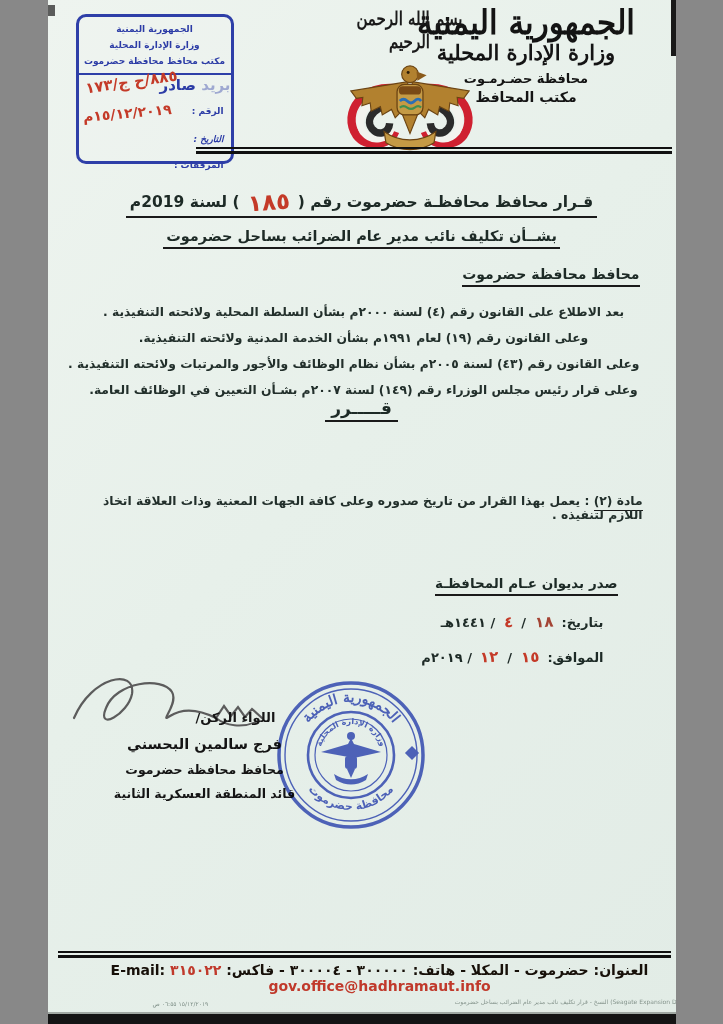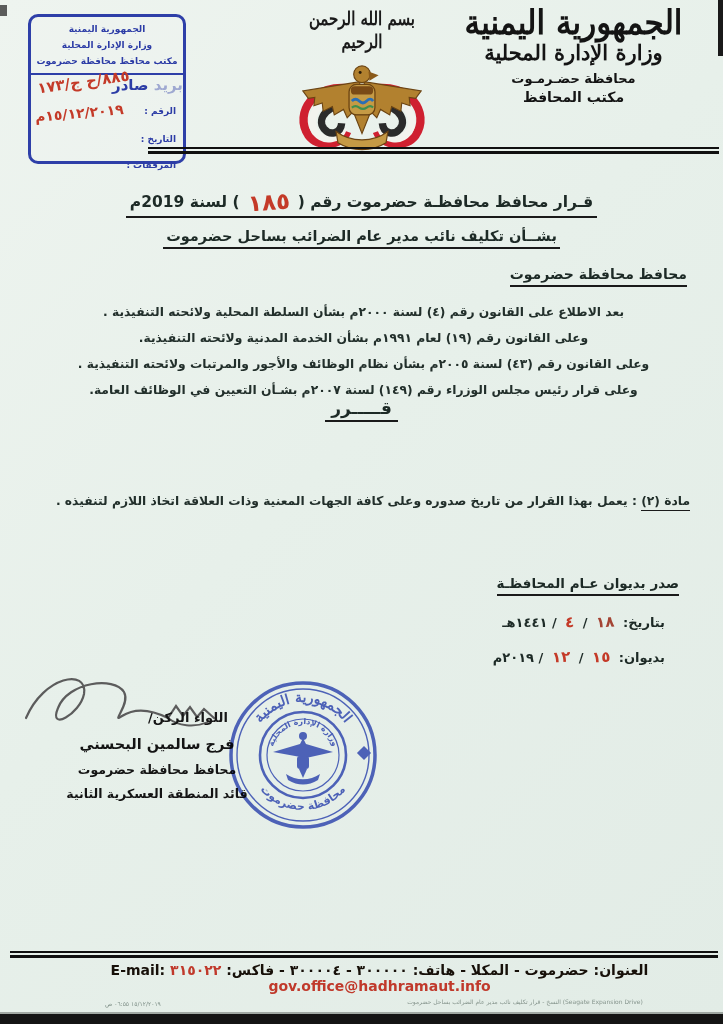--- a/index.html
+++ b/index.html
@@ -1,17 +1,17 @@
 <!DOCTYPE html>
 <html lang="ar"><head>
 <meta charset="utf-8">
 <style>
   html,body{margin:0;padding:0;background:#888;}
   .page{
-    position:relative;width:723px;height:1024px;margin:0 auto;overflow:hidden;
+    position:relative;width:628px;height:1024px;margin:0 auto;overflow:hidden;
     background:linear-gradient(135deg,#eef4ef 0%,#e7f0ea 45%,#e2ece6 100%);
     font-family:"DejaVu Sans",sans-serif;color:#1d2a26;direction:rtl;
   }
   
   .edge-streak-right{position:absolute;right:0;top:0;width:5px;height:56px;background:#191919;}
   .edge-mark-left{position:absolute;left:0;top:5px;width:7px;height:11px;background:#2a2a2a;opacity:.75;}
   .bottom-band{position:absolute;left:0;right:0;bottom:0;height:10px;background:#141414;}
   .bottom-band-shadow{position:absolute;left:0;right:0;bottom:10px;height:2px;background:#5b625e;opacity:.5;}
   
   .stampbox{
@@ -52,21 +52,21 @@
   .gov-heading{position:absolute;right:36px;top:266px;font-size:14px;font-weight:bold;border-bottom:2px solid #1a1a1a;padding-bottom:3px;}
   .preamble{position:absolute;right:36px;left:40px;top:299px;font-size:12.3px;font-weight:bold;line-height:26px;text-align:center;color:#222f2b;}
   .preamble div{white-space:nowrap;}
   .qarar{position:absolute;left:0;right:0;top:398px;text-align:center;}
   .qarar span{display:inline-block;font-size:17px;font-weight:bold;border-bottom:2.5px solid #1a1a1a;padding:0 6px 2px;}
   .article{position:absolute;right:33px;left:30px;font-size:12.3px;font-weight:bold;text-align:right;color:#222f2b;}
   .article .lbl{border-bottom:1.5px solid #1a1a1a;padding-bottom:2px;}
   .art1{top:443px;}
   .art2{top:494px;}
   
-  .issuance{position:absolute;right:44px;top:573px;width:250px;text-align:right;}
+  .issuance{position:absolute;right:58px;top:573px;width:250px;text-align:right;}
   .issuance .ih{display:inline-block;font-size:13.5px;font-weight:bold;border-bottom:2px solid #1a1a1a;padding-bottom:3px;}
   .issuance .irow{font-size:13px;font-weight:bold;margin-top:17px;margin-left:0;margin-right:14px;}
   .issuance .hand{font-size:15px;transform:rotate(-3deg);margin:0 4px;}
   .issuance .hand.dark{color:#a44434;}
   
   .sig-scrawl{position:absolute;left:18px;top:666px;}
   .sig-rank{position:absolute;left:148px;top:710px;font-size:13px;font-weight:bold;color:#161616;}
   .sig-name{position:absolute;left:52px;top:736px;width:210px;text-align:center;font-size:14.5px;font-weight:bold;color:#141414;}
   .sig-title1{position:absolute;left:52px;top:762px;width:210px;text-align:center;font-size:12.5px;font-weight:bold;color:#141414;}
   .sig-title2{position:absolute;left:42px;top:786px;width:230px;text-align:center;font-size:12.5px;font-weight:bold;color:#141414;}
@@ -90,21 +90,21 @@
       <div>الجمهورية اليمنية</div>
       <div>وزارة الإدارة المحلية</div>
       <div>مكتب محافظ محافظة حضرموت</div>
     </div>
     <div class="div"></div>
     <div class="mailtype">
       <span class="faded">بريد</span>
       <span>صادر</span>
     </div>
     <div class="row">الرقم :</div>
-    <div class="row" style="margin-top:18px;">التاريخ :</div>
+    <div class="row" style="margin-top:18px;font-style:italic;">التاريخ :</div>
     <div class="row" style="margin-top:16px;">المرفقات :</div>
     <div class="hand red-number">٨٨٥/ح ج/١٧٣</div>
     <div class="hand red-date">١٥/١٢/٢٠١٩م</div>
   </div>
 
   <div class="hdr-right">
     <div class="country">الجمهورية اليمنية</div>
     <div class="ministry">وزارة الإدارة المحلية</div>
     <div class="gov">محافظة حضـرمـوت</div>
     <div class="office">مكتب المحافظ</div>
@@ -172,21 +172,21 @@
     <span class="ih">صدر بديوان عـام المحافظـة</span>
     <div class="irow">
       <span>بتاريخ:</span>
       <span class="hand dark">١٨</span>
       <span>/</span>
       <span class="hand">٤</span>
       <span>/</span>
       <span>١٤٤١هـ</span>
     </div>
     <div class="irow">
-      <span>بديوان:</span>
+      <span>الموافق:</span>
       <span class="hand">١٥</span>
       <span>/</span>
       <span class="hand">١٢</span>
       <span>/</span>
       <span>٢٠١٩م</span>
     </div>
   </div>
 
   <svg class="sig-scrawl" width="235" height="78" viewBox="0 0 235 78">
     <path d="M8,52 C26,10 70,2 66,28 C62,48 30,66 40,42 C50,16 96,10 106,26 C113,38 92,58 104,50 C118,41 134,44 150,52 L158,40 L165,50 L172,41 L179,51 L186,43 L196,52" fill="none" stroke="#5c5c5c" stroke-width="2.2" stroke-linecap="round"></path>

